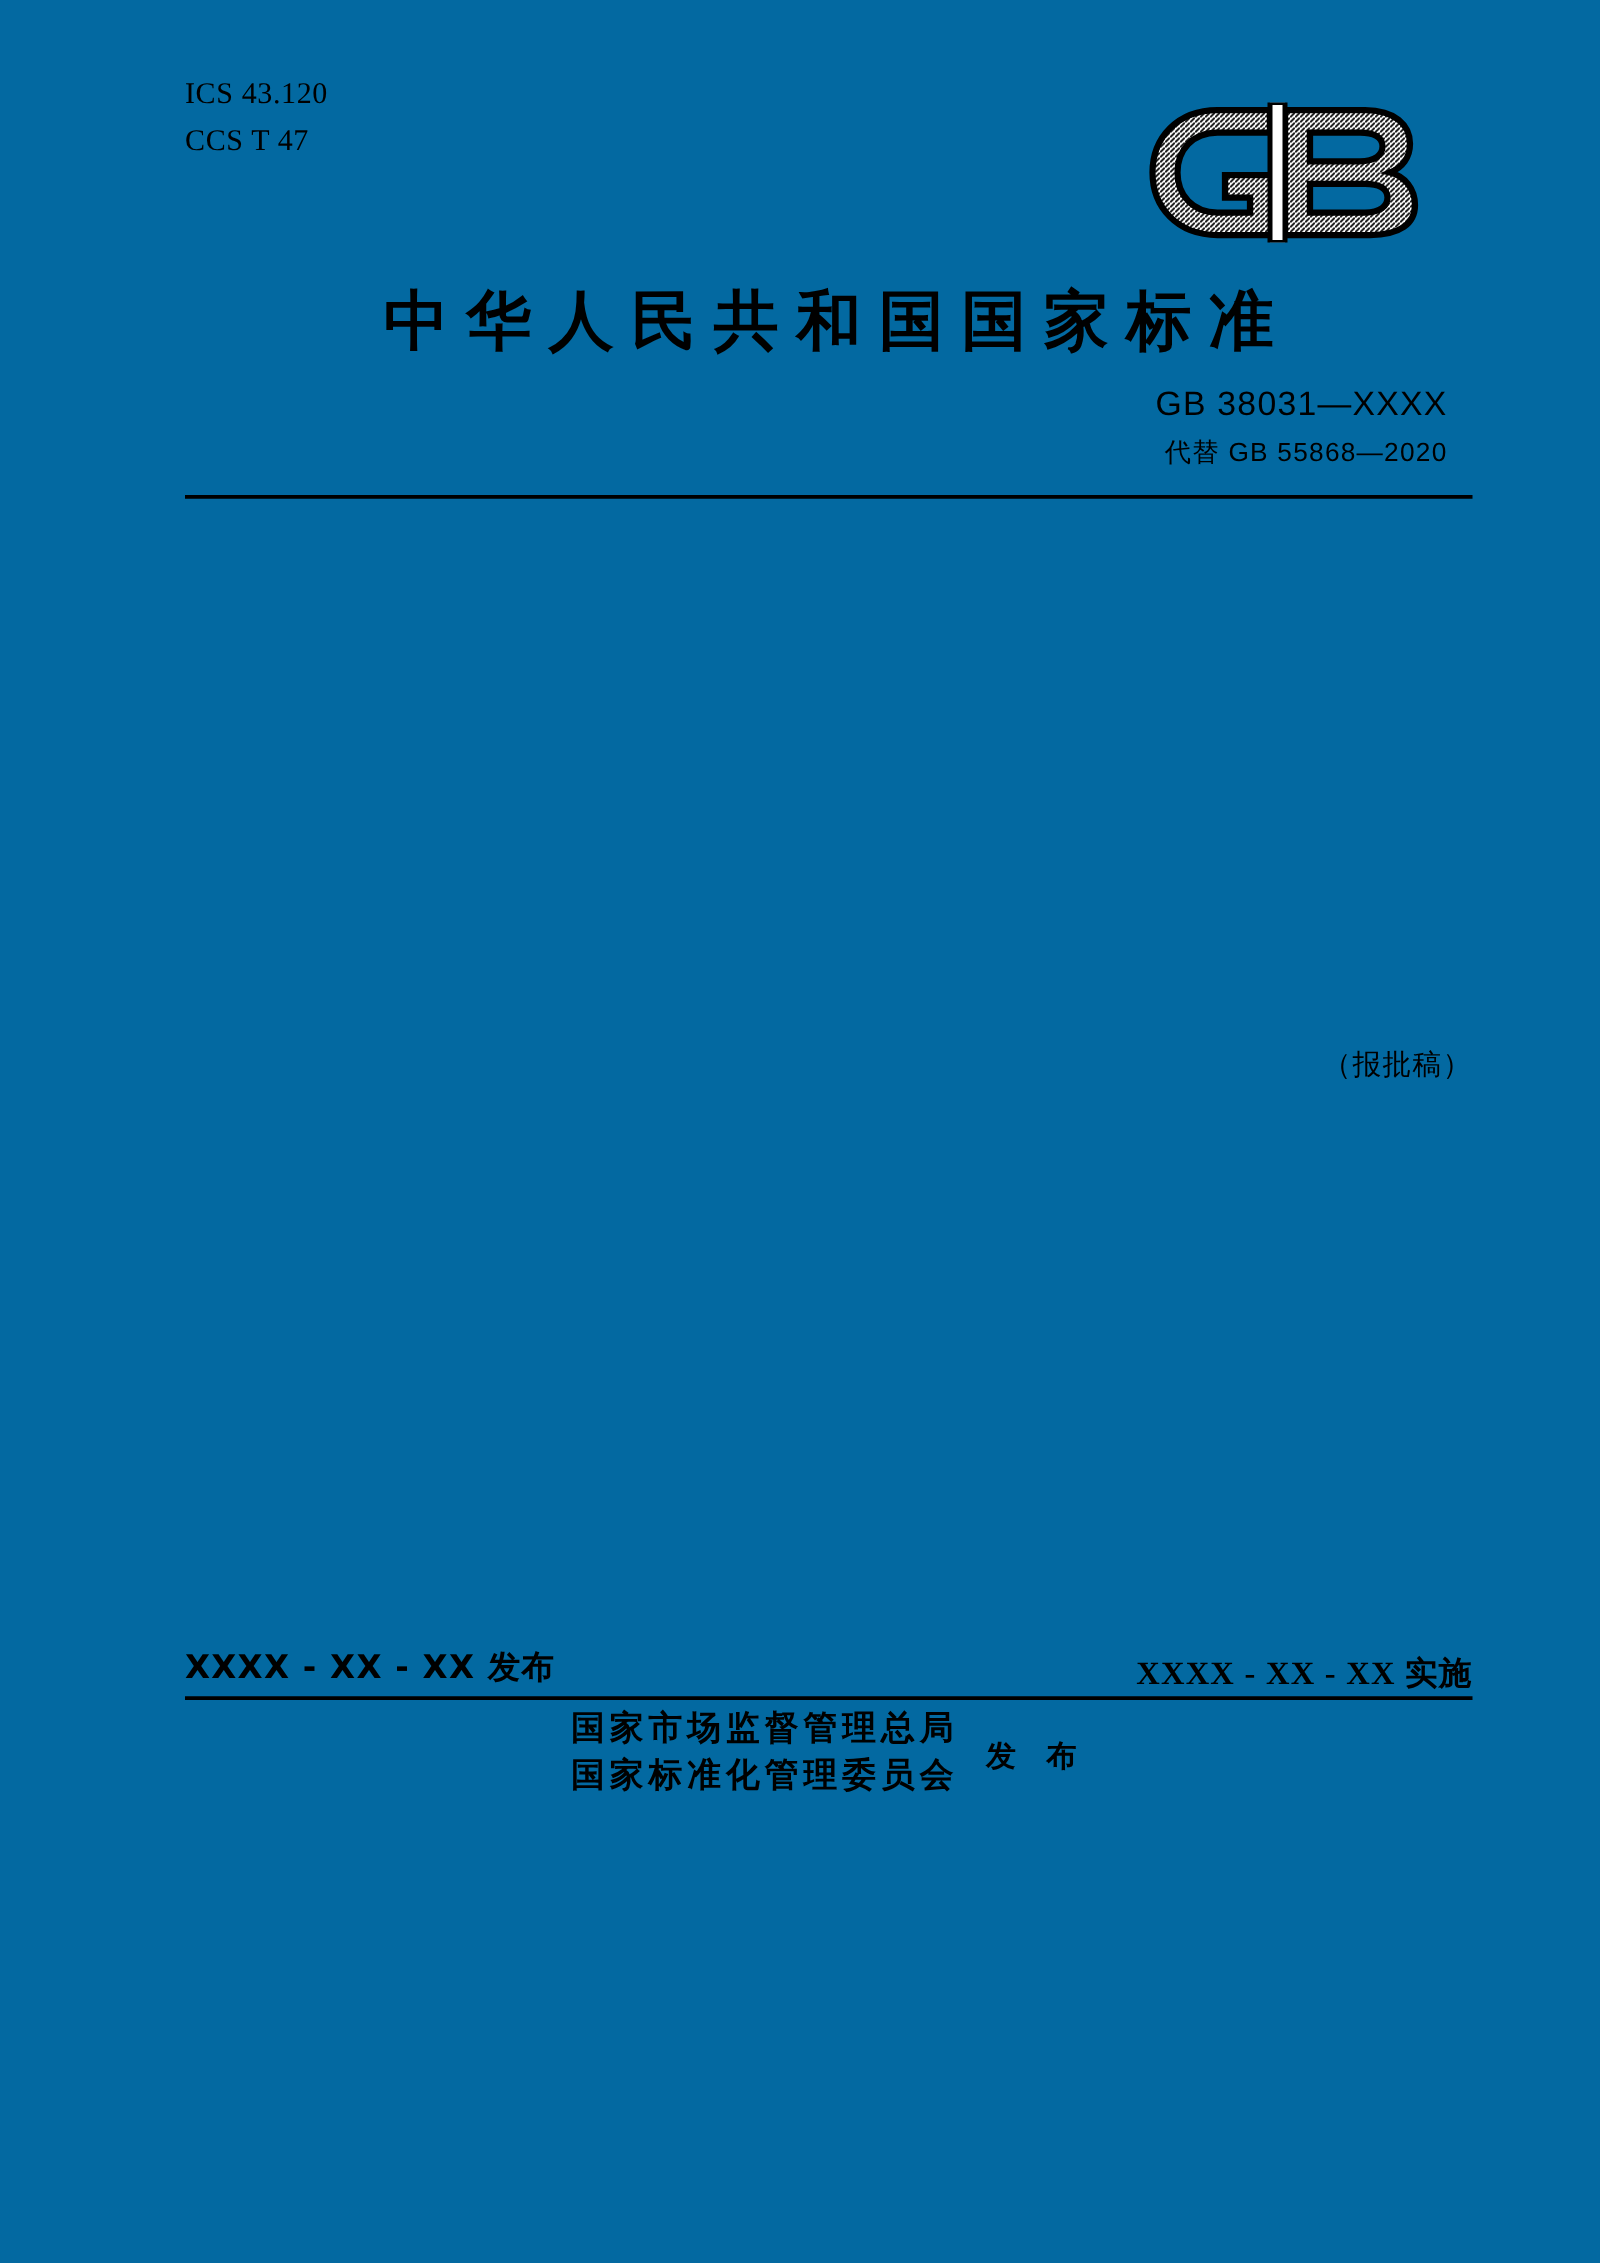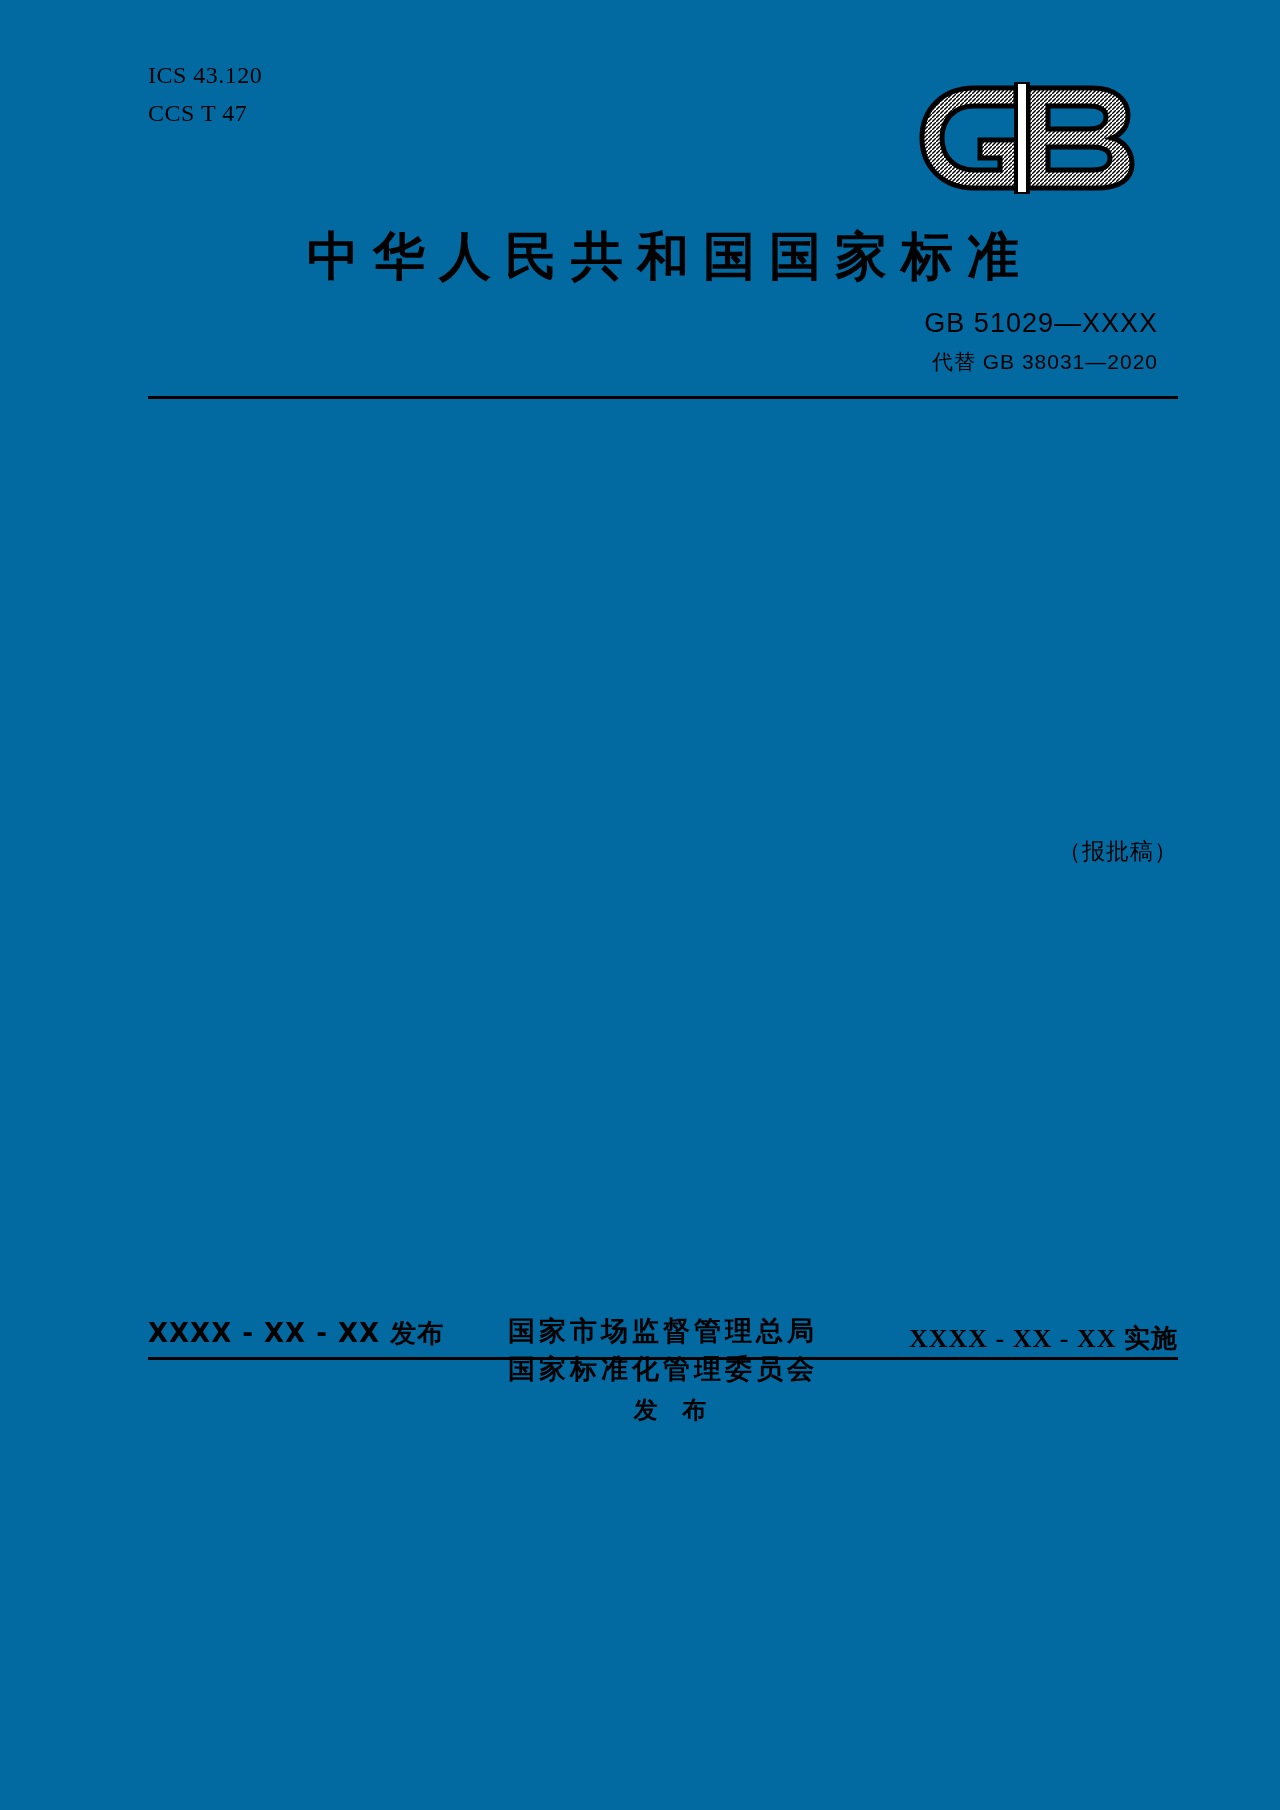--- a/index.html
+++ b/index.html
@@ -158,26 +158,25 @@
     top: 1357px;
     width: 1030px;
     height: 3px;
     background: #000;
   }
 
   
   .issuer-block {
     position: absolute;
     left: 0;
-    top: 1312px;
+    top: 1364px;
     width: 1030px;
     display: flex;
     justify-content: center;
     align-items: center;
-    flex-direction: column;
   }
   .issuer-names {
     font-family: "DejaVu Serif", "Liberation Serif", serif;
     font-weight: 700;
     font-size: 27px;
     line-height: 38px;
     letter-spacing: 4px;
     text-align: center;
   }
   .issuer-verb {
@@ -220,22 +219,22 @@
                    M132 24 L132 47 L172 47 C184 47 190 42 190 35 C190 28 184 24 172 24 Z
                    M132 65 L132 88 L176 88 C188 88 194 83 194 76 C194 69 188 65 176 65 Z" fill="url(#hatch)" stroke="#000000" stroke-width="5" stroke-linejoin="miter"></path>
         </g>
 
         <rect x="100" y="0" width="12" height="112" fill="#ffffff" stroke="#000000" stroke-width="4"></rect>
       </svg>
     </div>
 
     <div class="cn-title">中华人民共和国国家标准</div>
 
-    <div class="std-no">GB  51029—XXXX</div>
-    <div class="std-replace">代替 GB  38031—2020</div>
+    <div class="std-no">GB  38031—XXXX</div>
+    <div class="std-replace">代替 GB  55868—2020</div>
 
     <div class="rule-top"></div>
 
     <div class="doc-stage">（报批稿）</div>
 
     <div class="footer-dates">
       <div class="date-left">XXXX - XX - XX 发布</div>
       <div class="date-right">XXXX - XX - XX 实施</div>
     </div>
     <div class="rule-bottom"></div>

